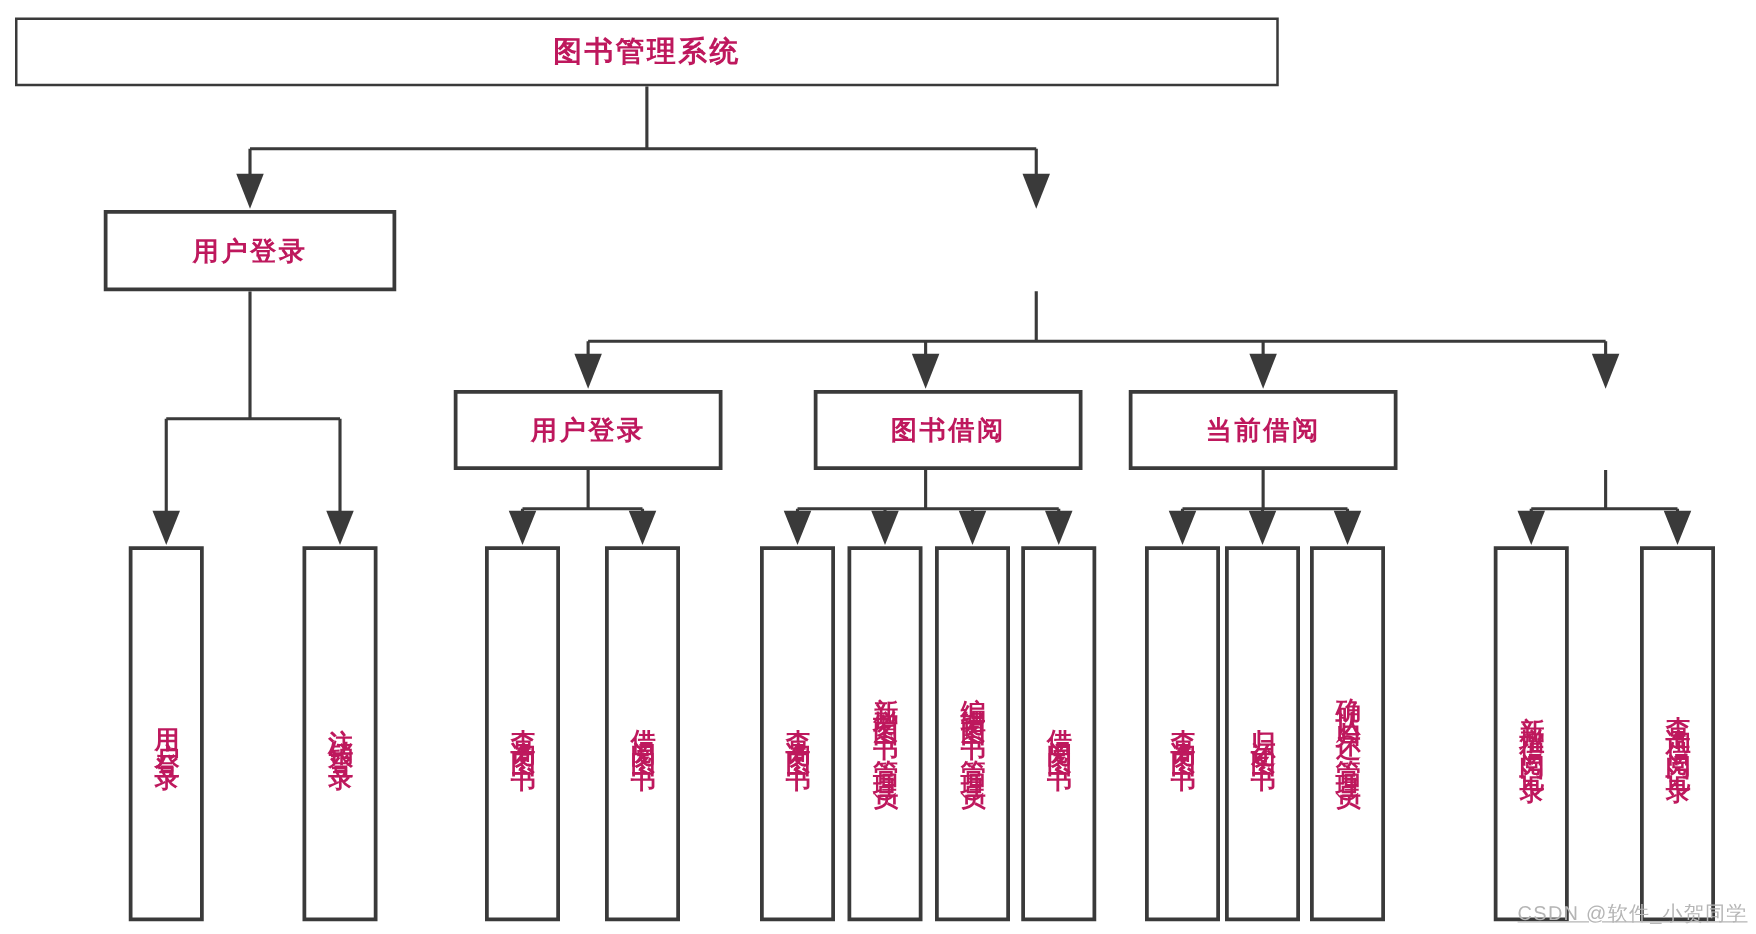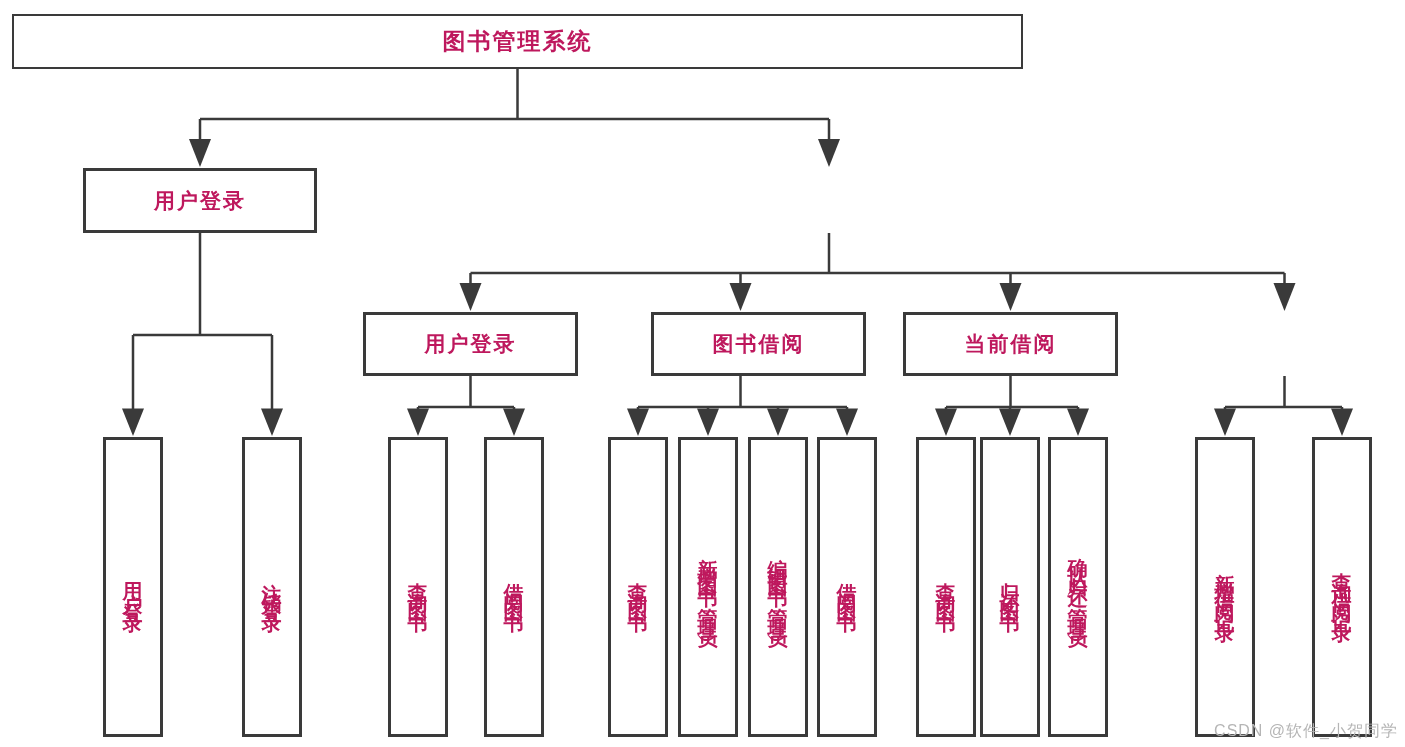--- a/index.html
+++ b/index.html
@@ -50,20 +50,21 @@
     padding: 4px 0;
   }
   .watermark {
     position: absolute;
     right: 7px;
     bottom: 5px;
     color: #b5b5b5;
     font-size: 16px;
     letter-spacing: 1px;
     white-space: nowrap;
+    text-decoration: underline;
   }
 </style>
 </head>
 <body>
 
 <div class="stage">
 
   <svg class="wires" viewBox="0 0 1405 747" xmlns="http://www.w3.org/2000/svg">
     <g stroke="#3a3a3a" stroke-width="2.5" fill="none">
 

